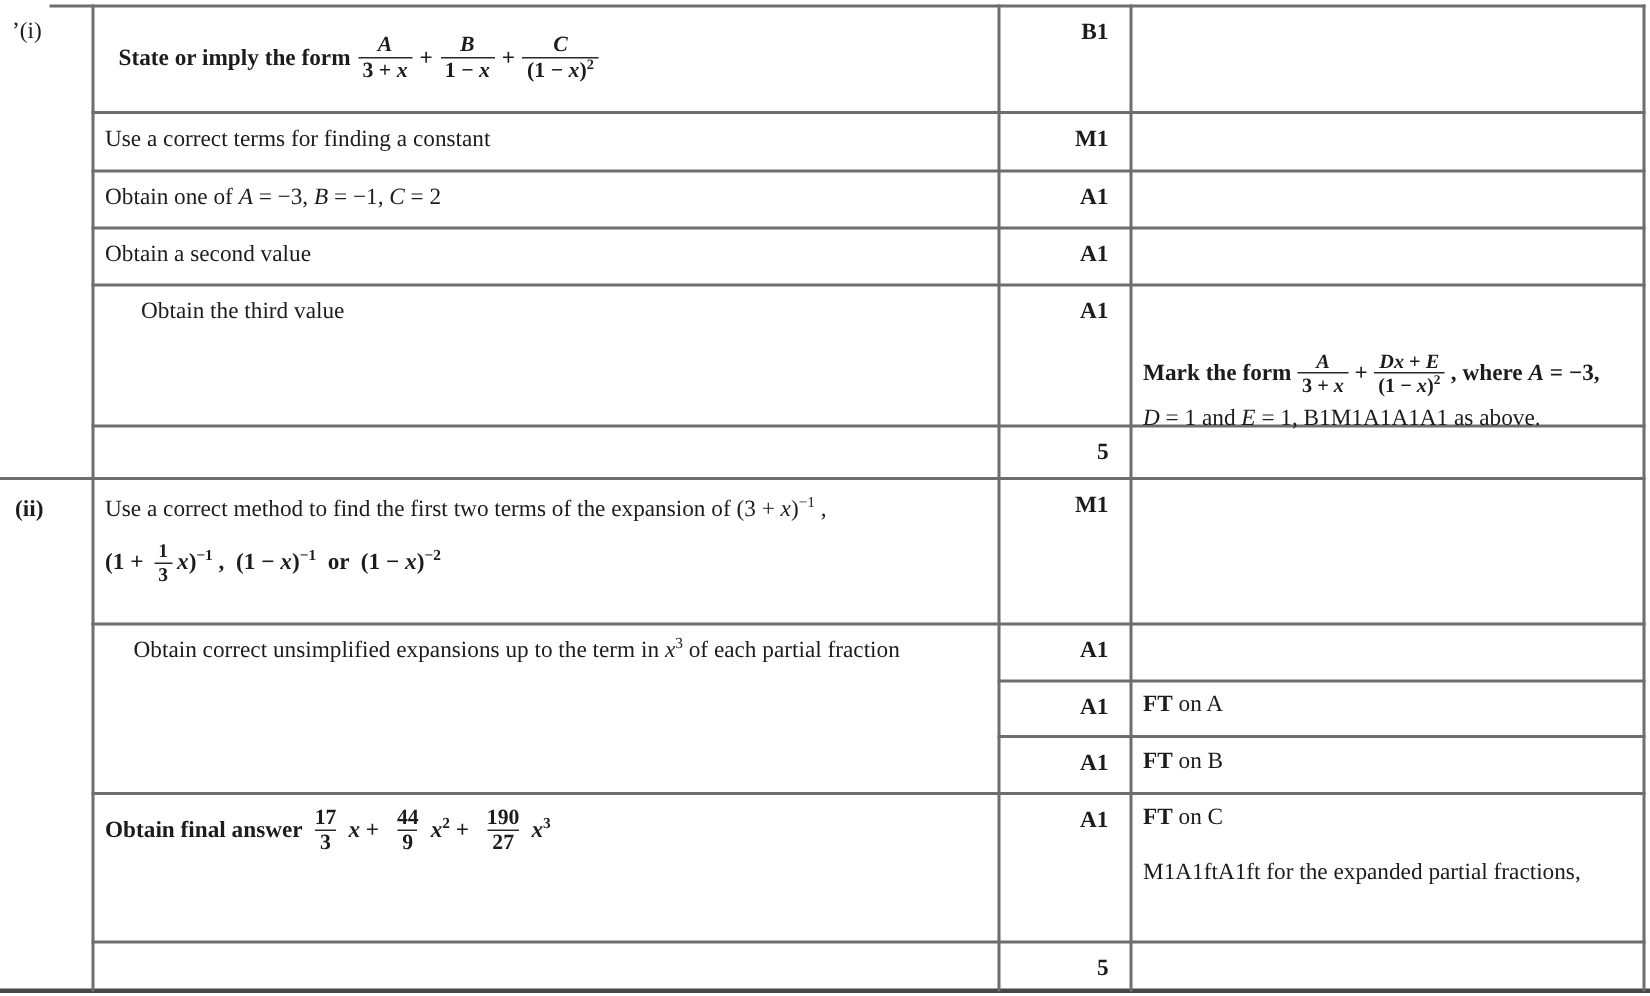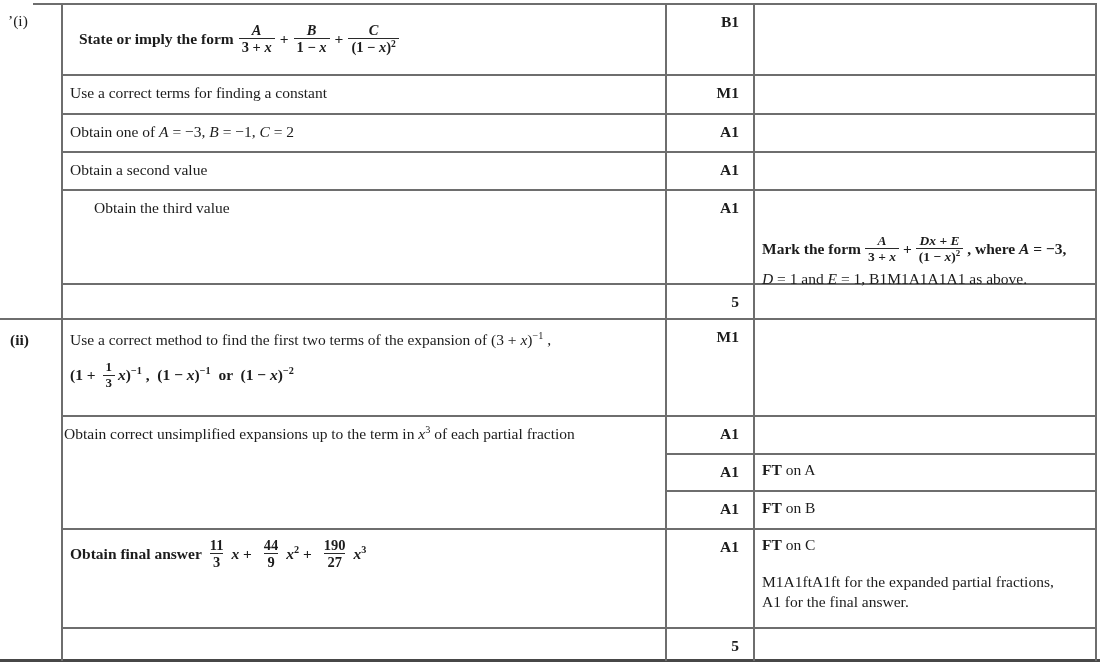--- a/index.html
+++ b/index.html
@@ -99,40 +99,39 @@
   <div class="cell desc" style="left:61px;top:318px;width:604px;height:97px;padding-top:13px;">
     <div><span class="seg-n">Use a correct method to find the first two terms of the expansion of (3 + </span><span class="seg-i">x</span><span class="seg-n">)</span><span class="seg-sup">−1</span><span class="seg-n"> ,</span></div>
     <div class="mathline gapline">
       <span><span class="seg-n">(1 + </span></span>
       <span class="frac frac-sm"><span class="fnum"><span class="seg-n">1</span></span><span class="fden"><span class="seg-n">3</span></span></span>
       <span><span class="seg-i">x</span><span class="seg-n">)</span><span class="seg-sup">−1</span><span class="seg-n"> ,  (1 − </span><span class="seg-i">x</span><span class="seg-n">)</span><span class="seg-sup">−1</span><span class="seg-n">  or  (1 − </span><span class="seg-i">x</span><span class="seg-n">)</span><span class="seg-sup">−2</span></span>
     </div>
   </div>
   <div class="cell mark" style="left:665px;top:318px;width:88px;height:97px;">M1</div>
 
-  <div class="cell desc nowrap" style="left:49px;top:415px;width:604px;height:97px;padding-left:15px;"><span class="seg-n">Obtain correct unsimplified expansions up to the term in </span><span class="seg-i">x</span><span class="seg-sup">3</span><span class="seg-n"> of each partial fraction</span></div>
+  <div class="cell desc nowrap" style="left:74px;top:415px;width:604px;height:97px;padding-left:15px;"><span class="seg-n">Obtain correct unsimplified expansions up to the term in </span><span class="seg-i">x</span><span class="seg-sup">3</span><span class="seg-n"> of each partial fraction</span></div>
   <div class="cell mark" style="left:665px;top:415px;width:88px;height:38px;">A1</div>
   <div class="cell comment" style="left:753px;top:415px;width:344px;height:47px;padding-top:10px;"><span class="seg-b">FT</span><span class="seg-n"> on A</span></div>
   <div class="cell mark" style="left:665px;top:453px;width:88px;height:37px;">A1</div>
   <div class="cell comment" style="left:753px;top:453px;width:344px;height:37px;padding-top:10px;"><span class="seg-b">FT</span><span class="seg-n"> on B</span></div>
   <div class="cell mark" style="left:665px;top:490px;width:88px;height:38px;">A1</div>
   <div class="cell comment" style="left:753px;top:490px;width:344px;height:38px;padding-top:10px;"><span class="seg-b">FT</span><span class="seg-n"> on C</span></div>
 
   <div class="cell desc" style="left:61px;top:528px;width:604px;height:99px;padding-top:9px;">
     <div class="mathline">
       <span>Obtain final answer</span>
-      <span class="frac"><span class="fnum"><span class="seg-n">11</span></span><span class="fden"><span class="seg-n">3</span></span></span>
+      <span class="frac"><span class="fnum"><span class="seg-n">17</span></span><span class="fden"><span class="seg-n">3</span></span></span>
       <span><span class="seg-i">x</span><span class="seg-n"> + </span></span>
       <span class="frac"><span class="fnum"><span class="seg-n">44</span></span><span class="fden"><span class="seg-n">9</span></span></span>
       <span><span class="seg-i">x</span><span class="seg-sup">2</span><span class="seg-n"> + </span></span>
       <span class="frac"><span class="fnum"><span class="seg-n">190</span></span><span class="fden"><span class="seg-n">27</span></span></span>
       <span><span class="seg-i">x</span><span class="seg-sup">3</span></span>
     </div>
   </div>
   <div class="cell mark" style="left:665px;top:528px;width:88px;height:99px;">A1</div>
   <div class="cell comment" style="left:753px;top:528px;width:344px;height:99px;">
     <div><span class="seg-n">M1A1ftA1ft for the expanded partial fractions,</span></div>
-    <div><span class="seg-n">A1 for the final answer.</span></div>
   </div>
 
   <div class="cell mark" style="left:665px;top:627px;width:88px;height:34px;">5</div>
 
 </div>
 
 </body></html>

